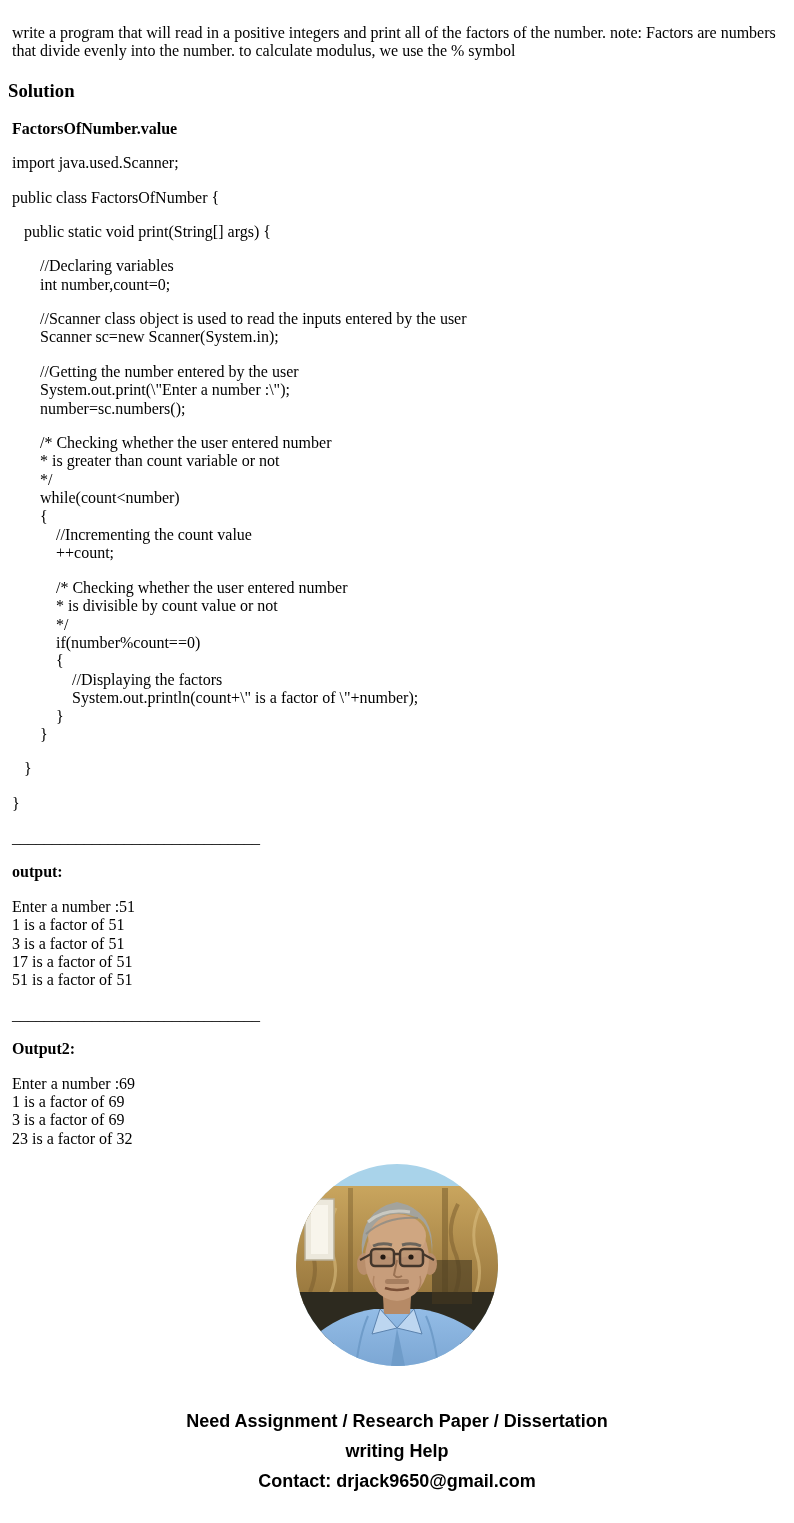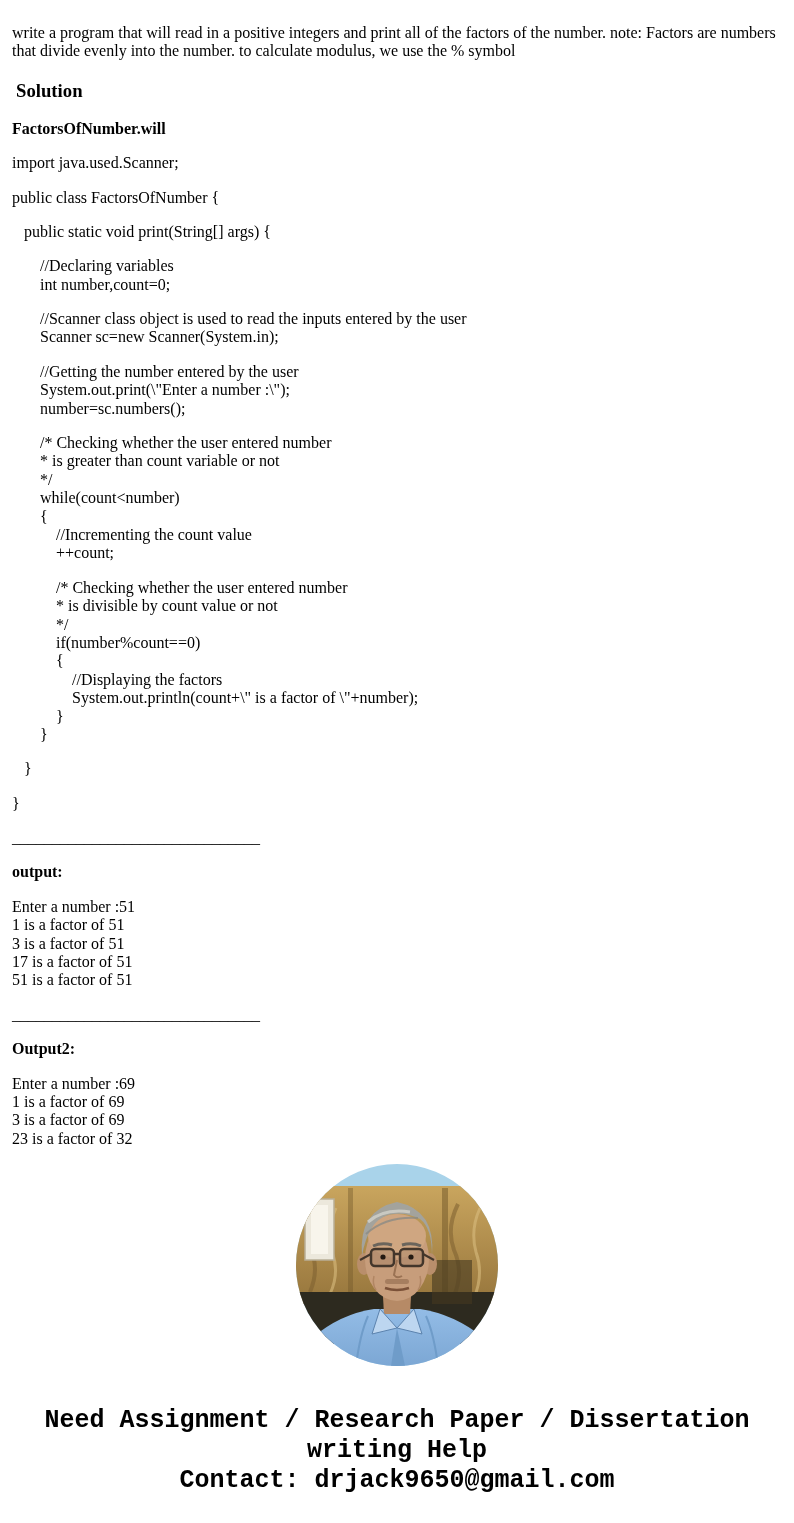--- a/index.html
+++ b/index.html
@@ -7,50 +7,50 @@
     color: #000000;
   }
   body {
     margin: 8px;
     width: 778px;
     font-family: "Liberation Serif", serif;
     font-size: 16px;
     line-height: 1.15;
   }
   p { margin: 1em 4px; }
-  h3 { font-size: 1.17em; margin: 1em 8px; font-weight: bold; }
+  h3 { font-size: 1.17em; margin: 1em 0; font-weight: bold; }
   .pre { white-space: pre-wrap; }
   .bold { font-weight: bold; }
   .separator {
     letter-spacing: 0;
   }
   .photo-wrap {
     text-align: center;
     margin: 1em 0;
   }
   .photo-wrap svg { display: inline-block; vertical-align: top; }
   .footer {
     margin-top: 40px;
-    font-family: Liberation Mono, monospace;
+    font-family: Liberation Sans, sans-serif;
     font-weight: bold;
-    font-size: 25px;
+    font-size: 18px;
     line-height: 30px;
     text-align: center;
     white-space: pre-line;
     color: #000000;
   }
 </style>
 </head>
 <body>
 
 <p class="pre">write a program that will read in a positive integers and print all of the factors of the number. note: Factors are numbers that divide evenly into the number. to calculate modulus, we use the % symbol</p>
 
 <h3>Solution</h3>
 
-<p class="bold">FactorsOfNumber.will</p>
+<p class="bold">FactorsOfNumber.value</p>
 
 <div>
   <p class="pre">import java.used.Scanner;</p>
   <p class="pre">public class FactorsOfNumber {</p>
   <p class="pre">   public static void print(String[] args) {</p>
   <p class="pre">       //Declaring variables
        int number,count=0;</p>
   <p class="pre">       //Scanner class object is used to read the inputs entered by the user
        Scanner sc=new Scanner(System.in);</p>
   <p class="pre">       //Getting the number entered by the user

